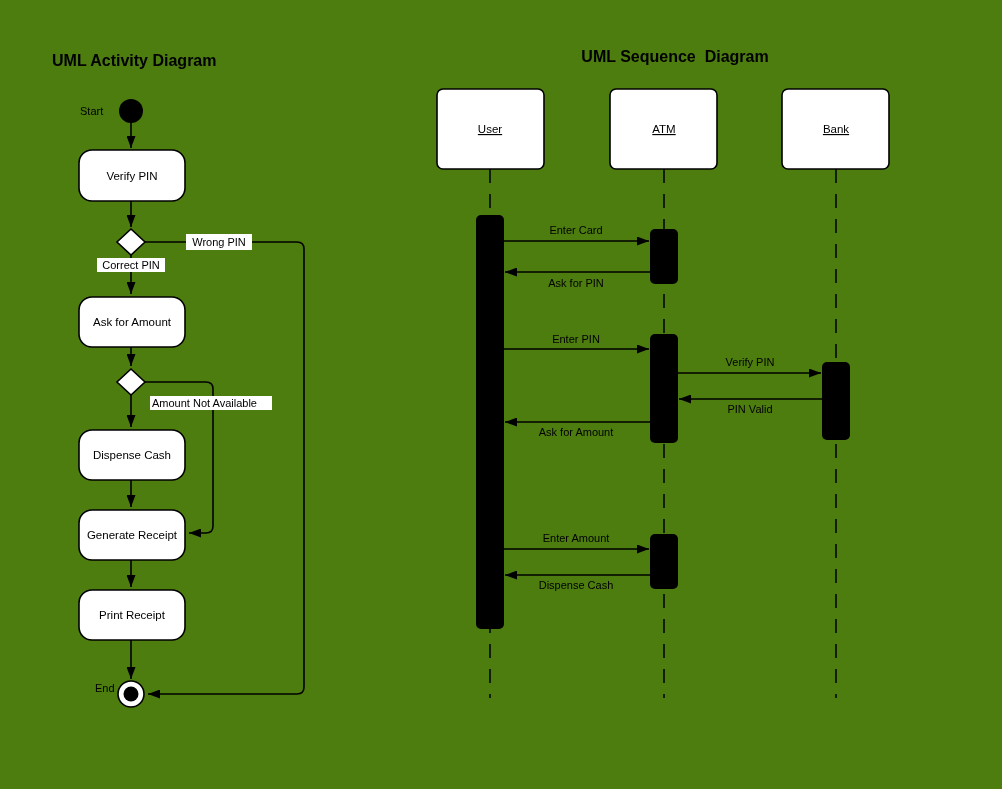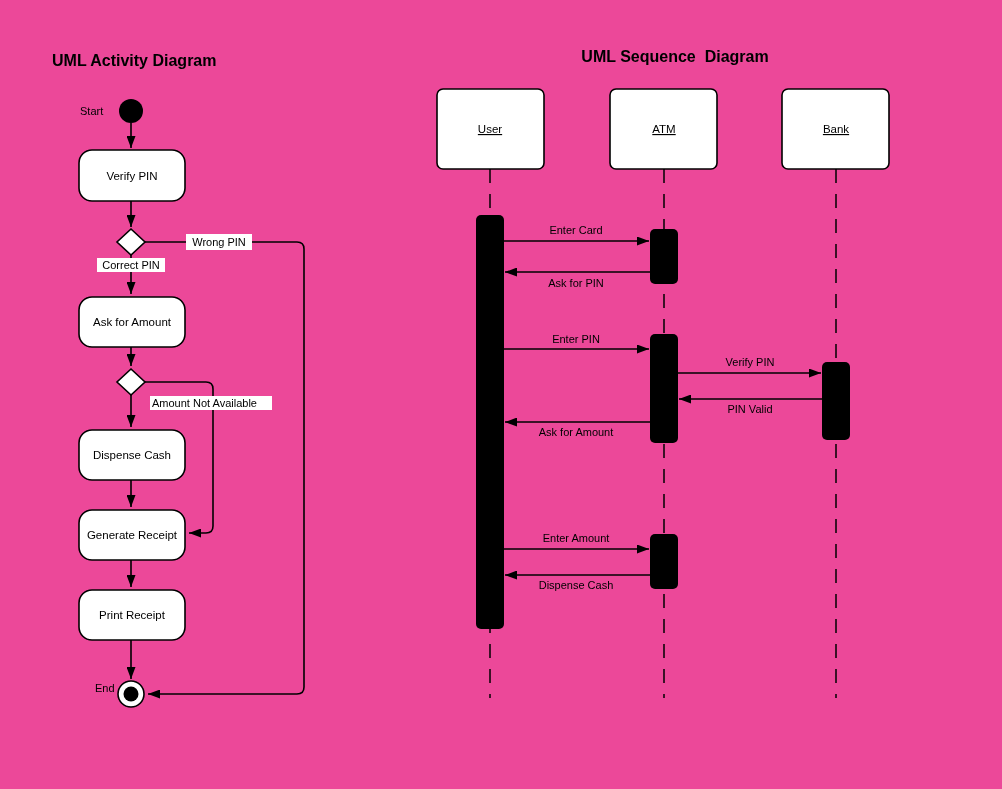--- a/index.html
+++ b/index.html
@@ -1,20 +1,20 @@
 <!DOCTYPE html>
 <html><head>
 <meta charset="utf-8">
 <style>
   html, body { margin: 0; padding: 0; background: #ffffff; }
   .canvas {
     position: relative;
     width: 1002px;
     height: 789px;
-    background: #ec4899;
+    background: #4d7c0f;
     font-family: "Liberation Sans", sans-serif;
   }
   svg text {
     font-family: "Liberation Sans", sans-serif;
     fill: #000000;
   }
   .diagram-title {
     font-size: 16px;
     font-weight: bold;
     white-space: pre;

